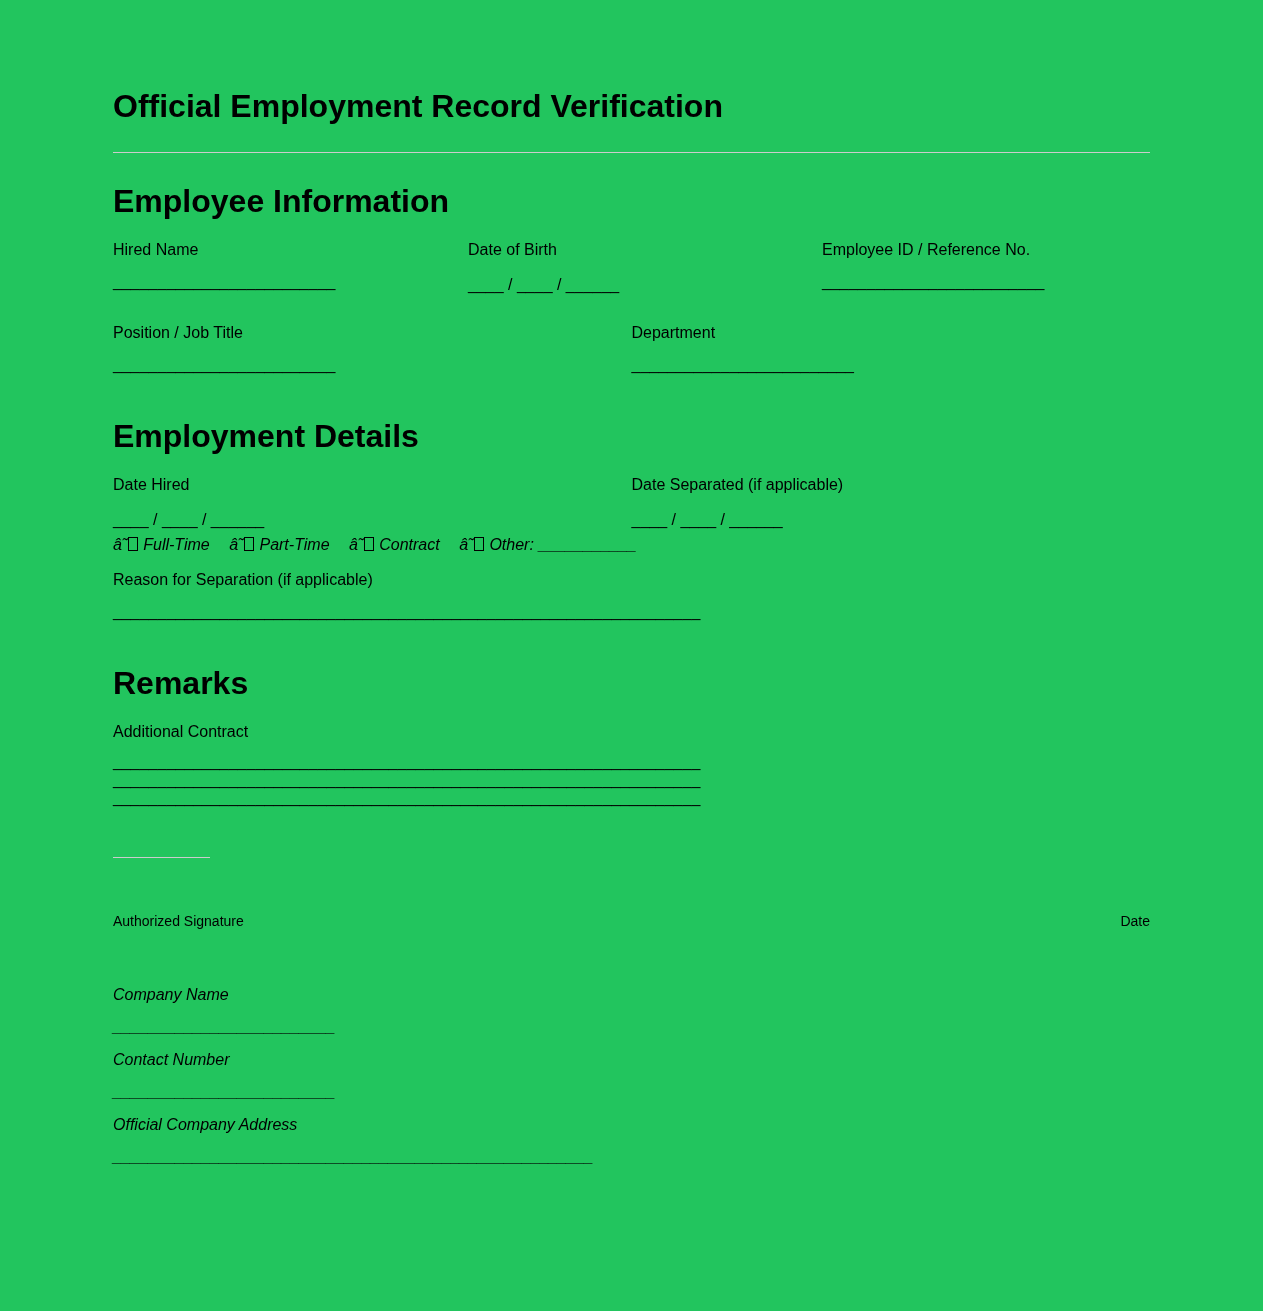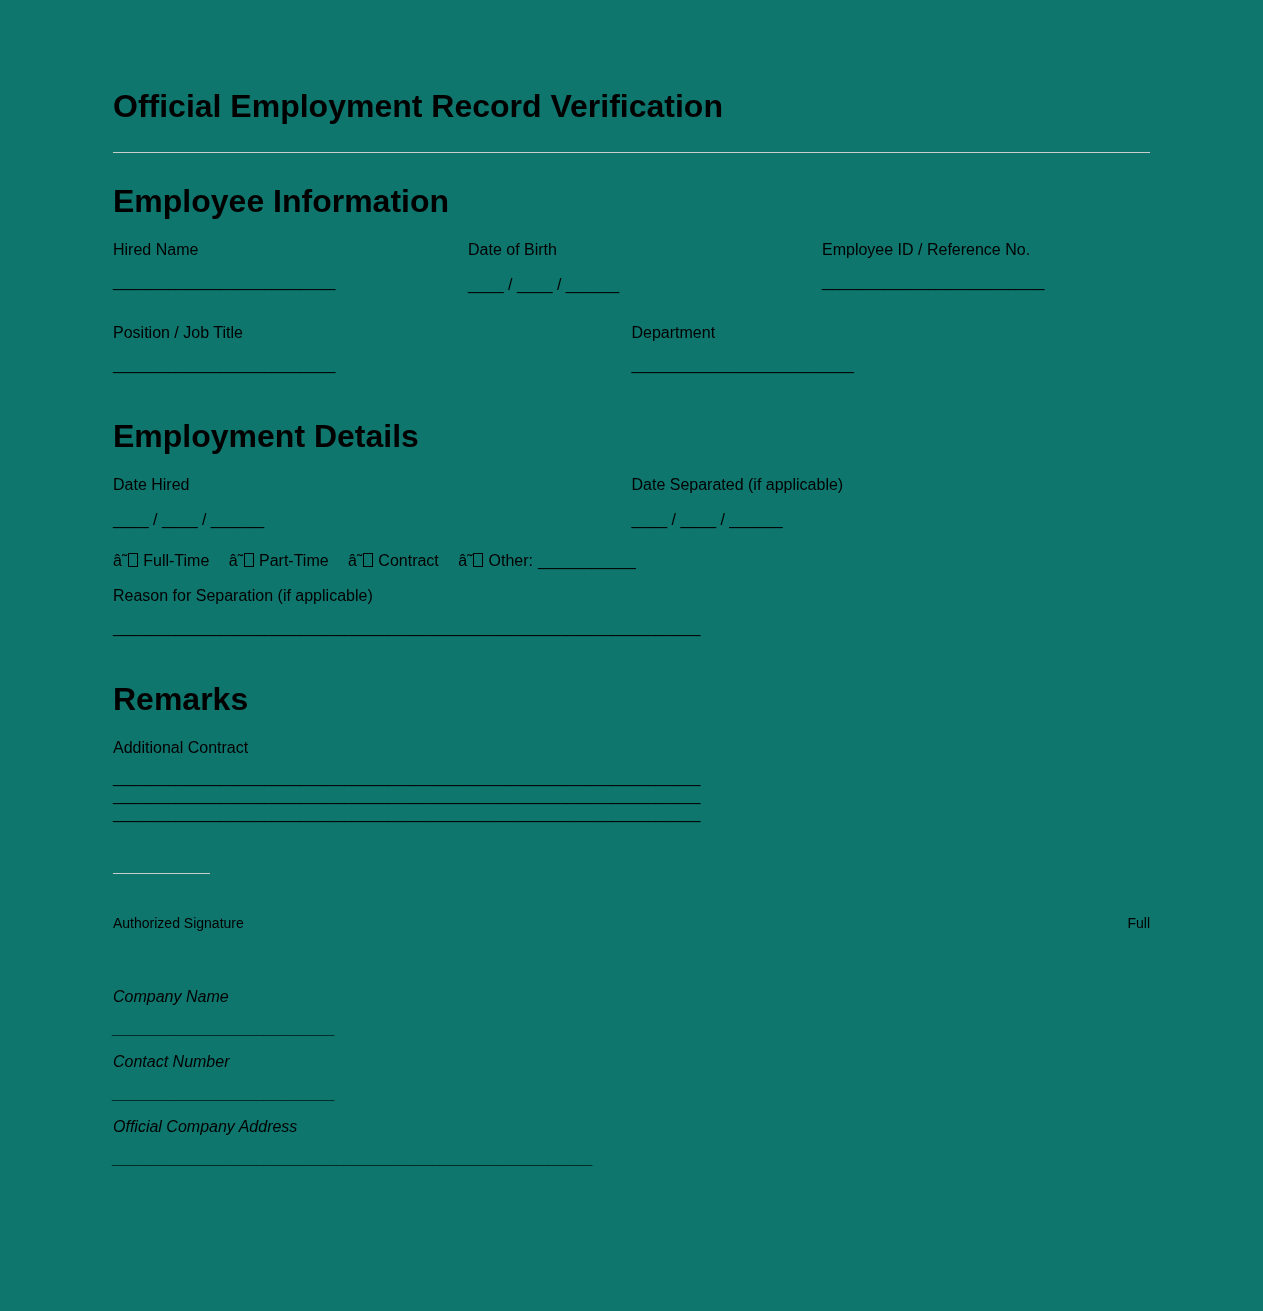--- a/index.html
+++ b/index.html
@@ -1,45 +1,45 @@
 <!DOCTYPE html>
 <html><head>
 <meta charset="utf-8">
 <style>
   html,body{margin:0;padding:0;background:#fff;}
   .page{
     width:1263px;min-height:1311px;box-sizing:border-box;
-    padding:88px 113px 100px 113px;background:#0f766e;color:#000;
+    padding:88px 113px 100px 113px;background:#22c55e;color:#000;
     font-family:"Liberation Sans","DejaVu Sans",sans-serif;font-size:16px;
   }
   h1{font-size:32px;line-height:37px;font-weight:700;margin:0 0 27px 0;}
   .title-rule{border:0;border-top:1px solid #ccc;height:0;margin:0;}
   h2{font-size:32px;line-height:28px;font-weight:700;margin:48px 0 25px 0;}
   h2.first{margin-top:34px;}
   h2.mt40{}
   .label{line-height:19px;}
   .line{margin-top:13px;line-height:19px;white-space:nowrap;}
   .dateblank{margin-top:16px;line-height:19px;white-space:nowrap;}
   .row{display:flex;}
   .row-gap{margin-bottom:29px;}
   .col-a{width:355px;}
   .col-b{width:354px;}
   .col-c{flex:1;}
   .col-half{width:533px;}
   .status-label{margin-top:34px;line-height:19px;}
-  .status-options{margin-top:22px;line-height:19px;white-space:nowrap;}
+  .status-options{margin-top:6px;line-height:19px;white-space:nowrap;font-style:italic;}
   .status-option{margin-right:15px;}
   .tofu{display:inline-block;width:8px;height:12px;border:1px solid #000;vertical-align:-1px;margin-left:1px;}
   .opt-label{margin-left:5px;}
   .opt-blank{margin-left:5px;}
   .reason-label{margin-top:16px;line-height:19px;}
   .remarks-lines{margin-top:12px;}
   .remark-line{line-height:18px;white-space:nowrap;}
   .sig-rule{border:0;border-top:1px solid #ccc;height:0;width:97px;margin:50px 0 0 0;}
-  .sig-row{display:flex;justify-content:space-between;align-items:baseline;margin-top:41px;}
+  .sig-row{display:flex;justify-content:space-between;align-items:baseline;margin-top:55px;}
   .small-label{font-size:14px;line-height:16px;}
   .company-field{margin-top:14px;font-style:italic;}
   .company-field.firstc{margin-top:56px;}
 </style>
 </head>
 <body>
 
 <div class="page">
 
   <h1>Official Employment Record Verification</h1>
@@ -103,21 +103,21 @@
   <div class="remarks-lines">
     <div class="remark-line">__________________________________________________________________</div>
     <div class="remark-line">__________________________________________________________________</div>
     <div class="remark-line">__________________________________________________________________</div>
   </div>
 
   <hr class="sig-rule">
 
   <div class="sig-row">
     <span class="small-label">Authorized Signature</span>
-    <span class="small-label">Full</span>
+    <span class="small-label">Date</span>
   </div>
 
   <div class="company-field firstc">
     <div class="label">Company Name</div>
     <div class="line">_________________________</div>
   </div>
 
   <div class="company-field">
     <div class="label">Contact Number</div>
     <div class="line">_________________________</div>

